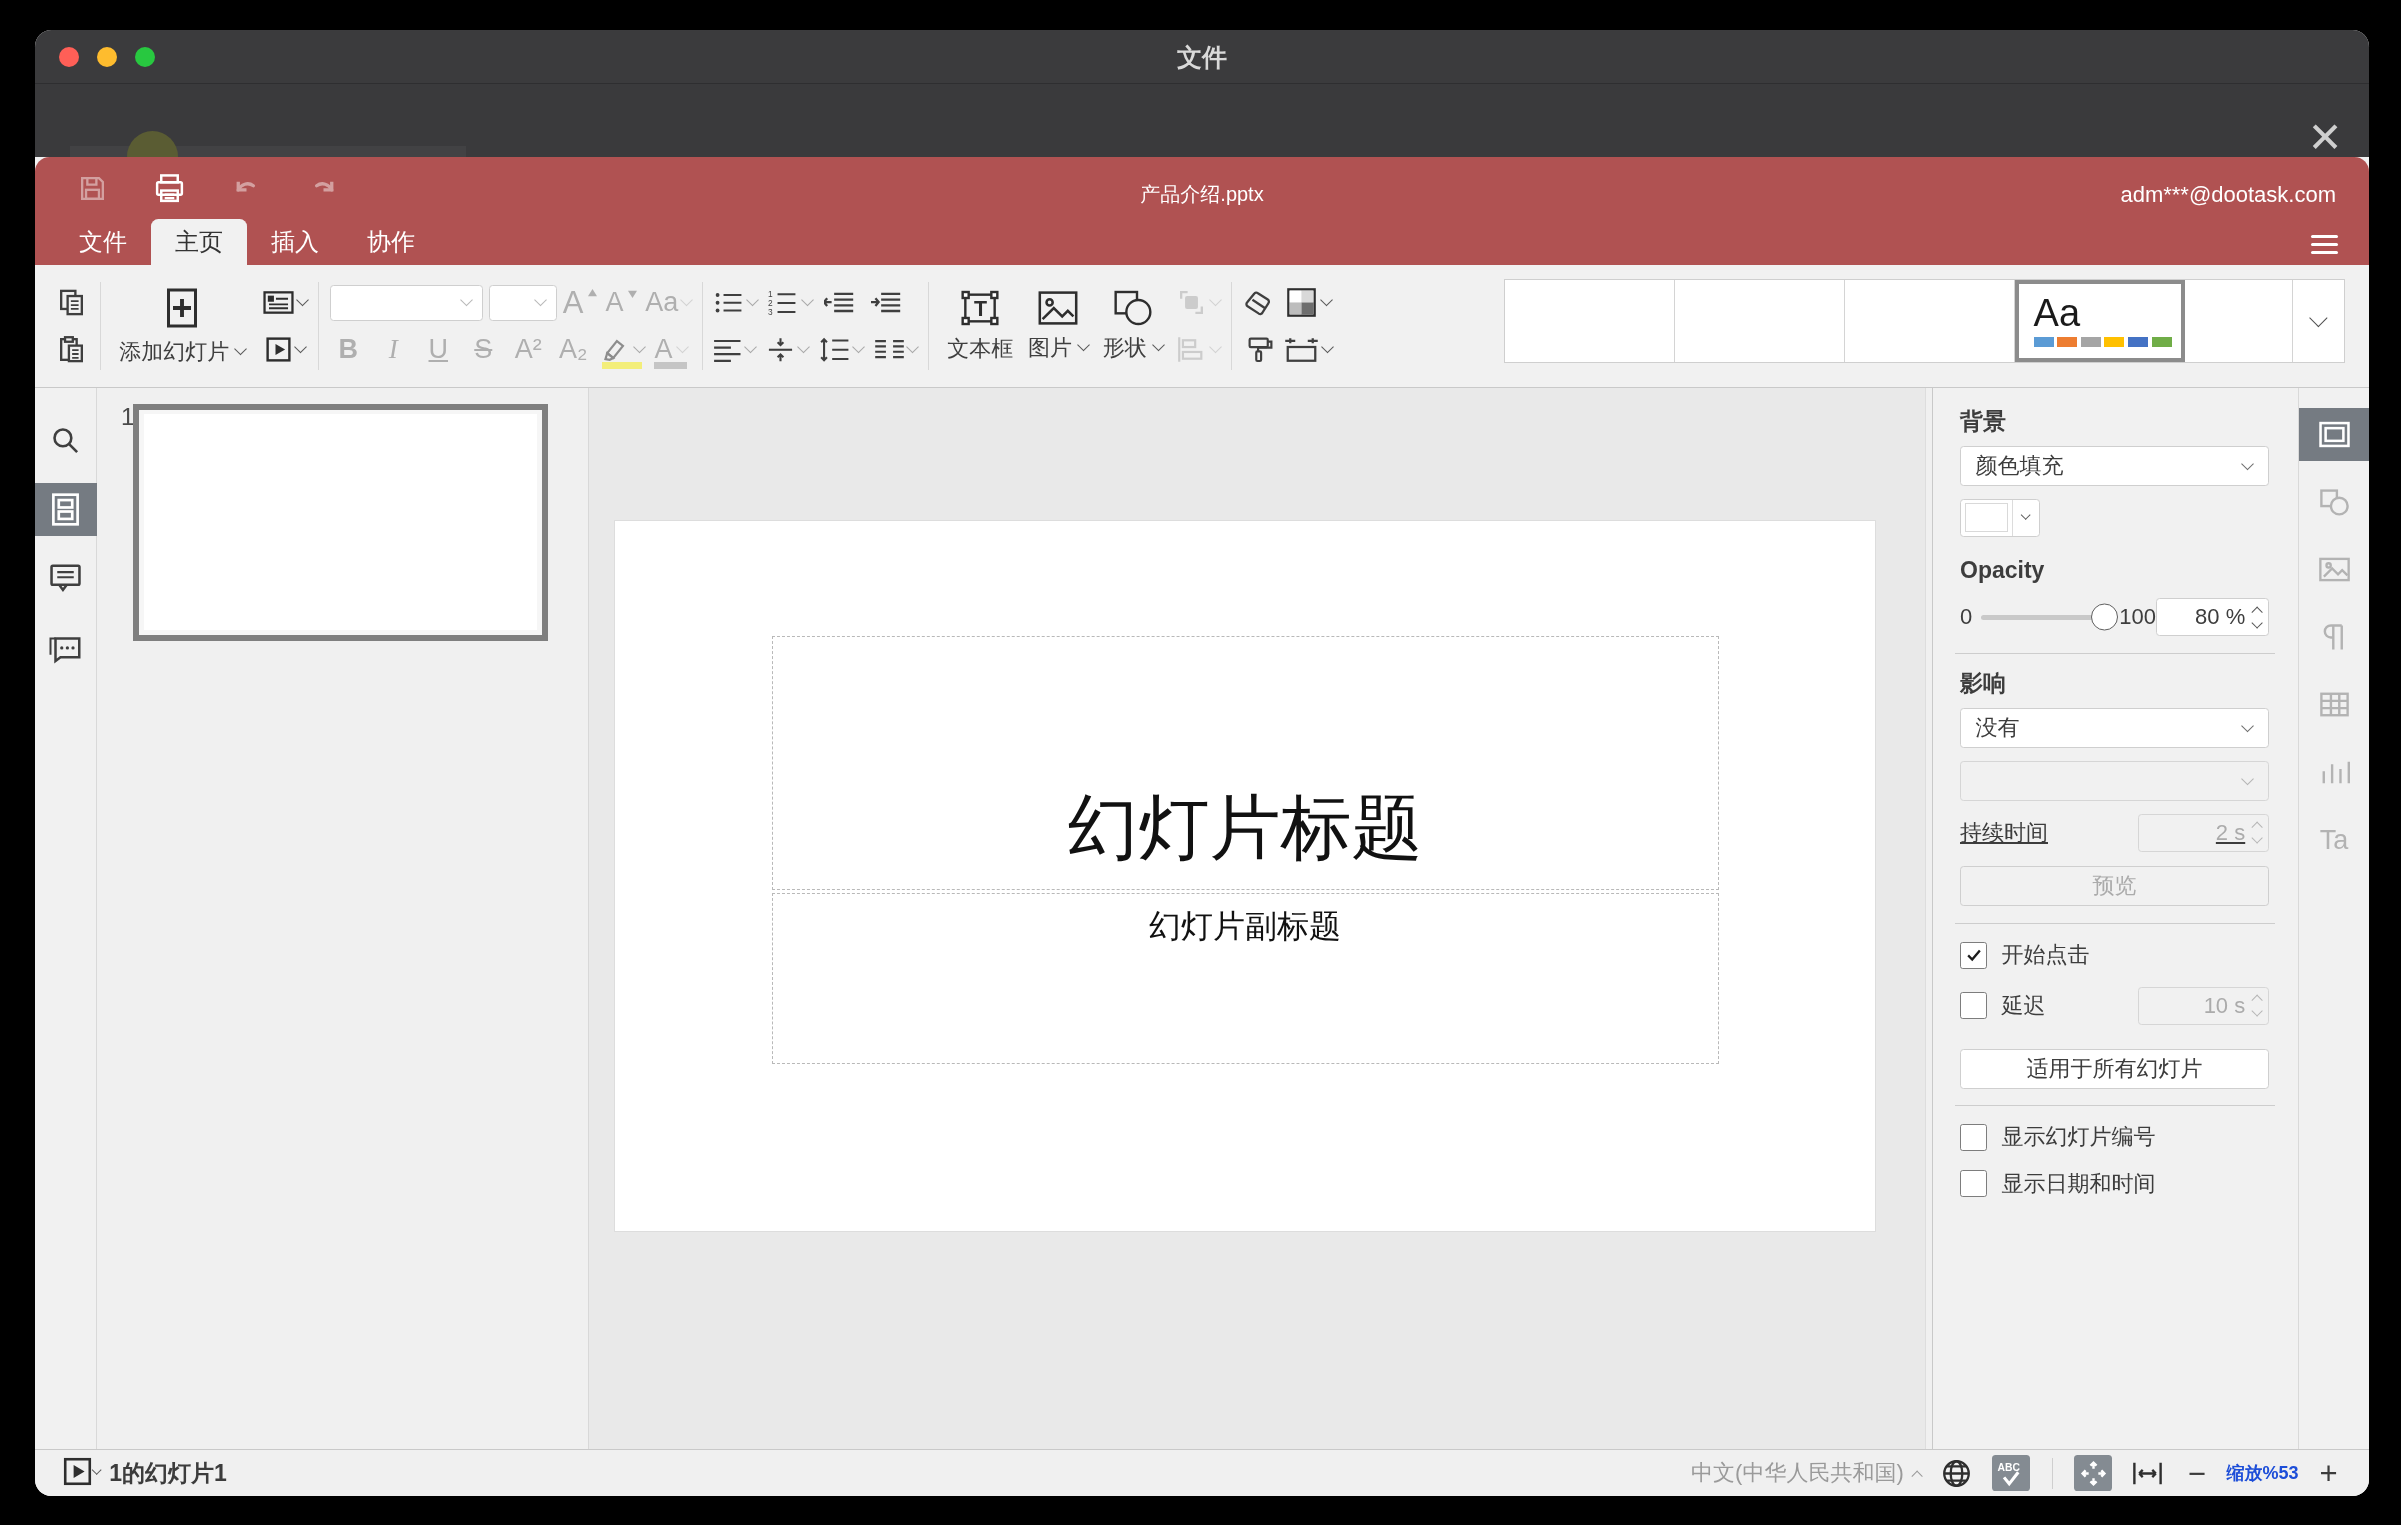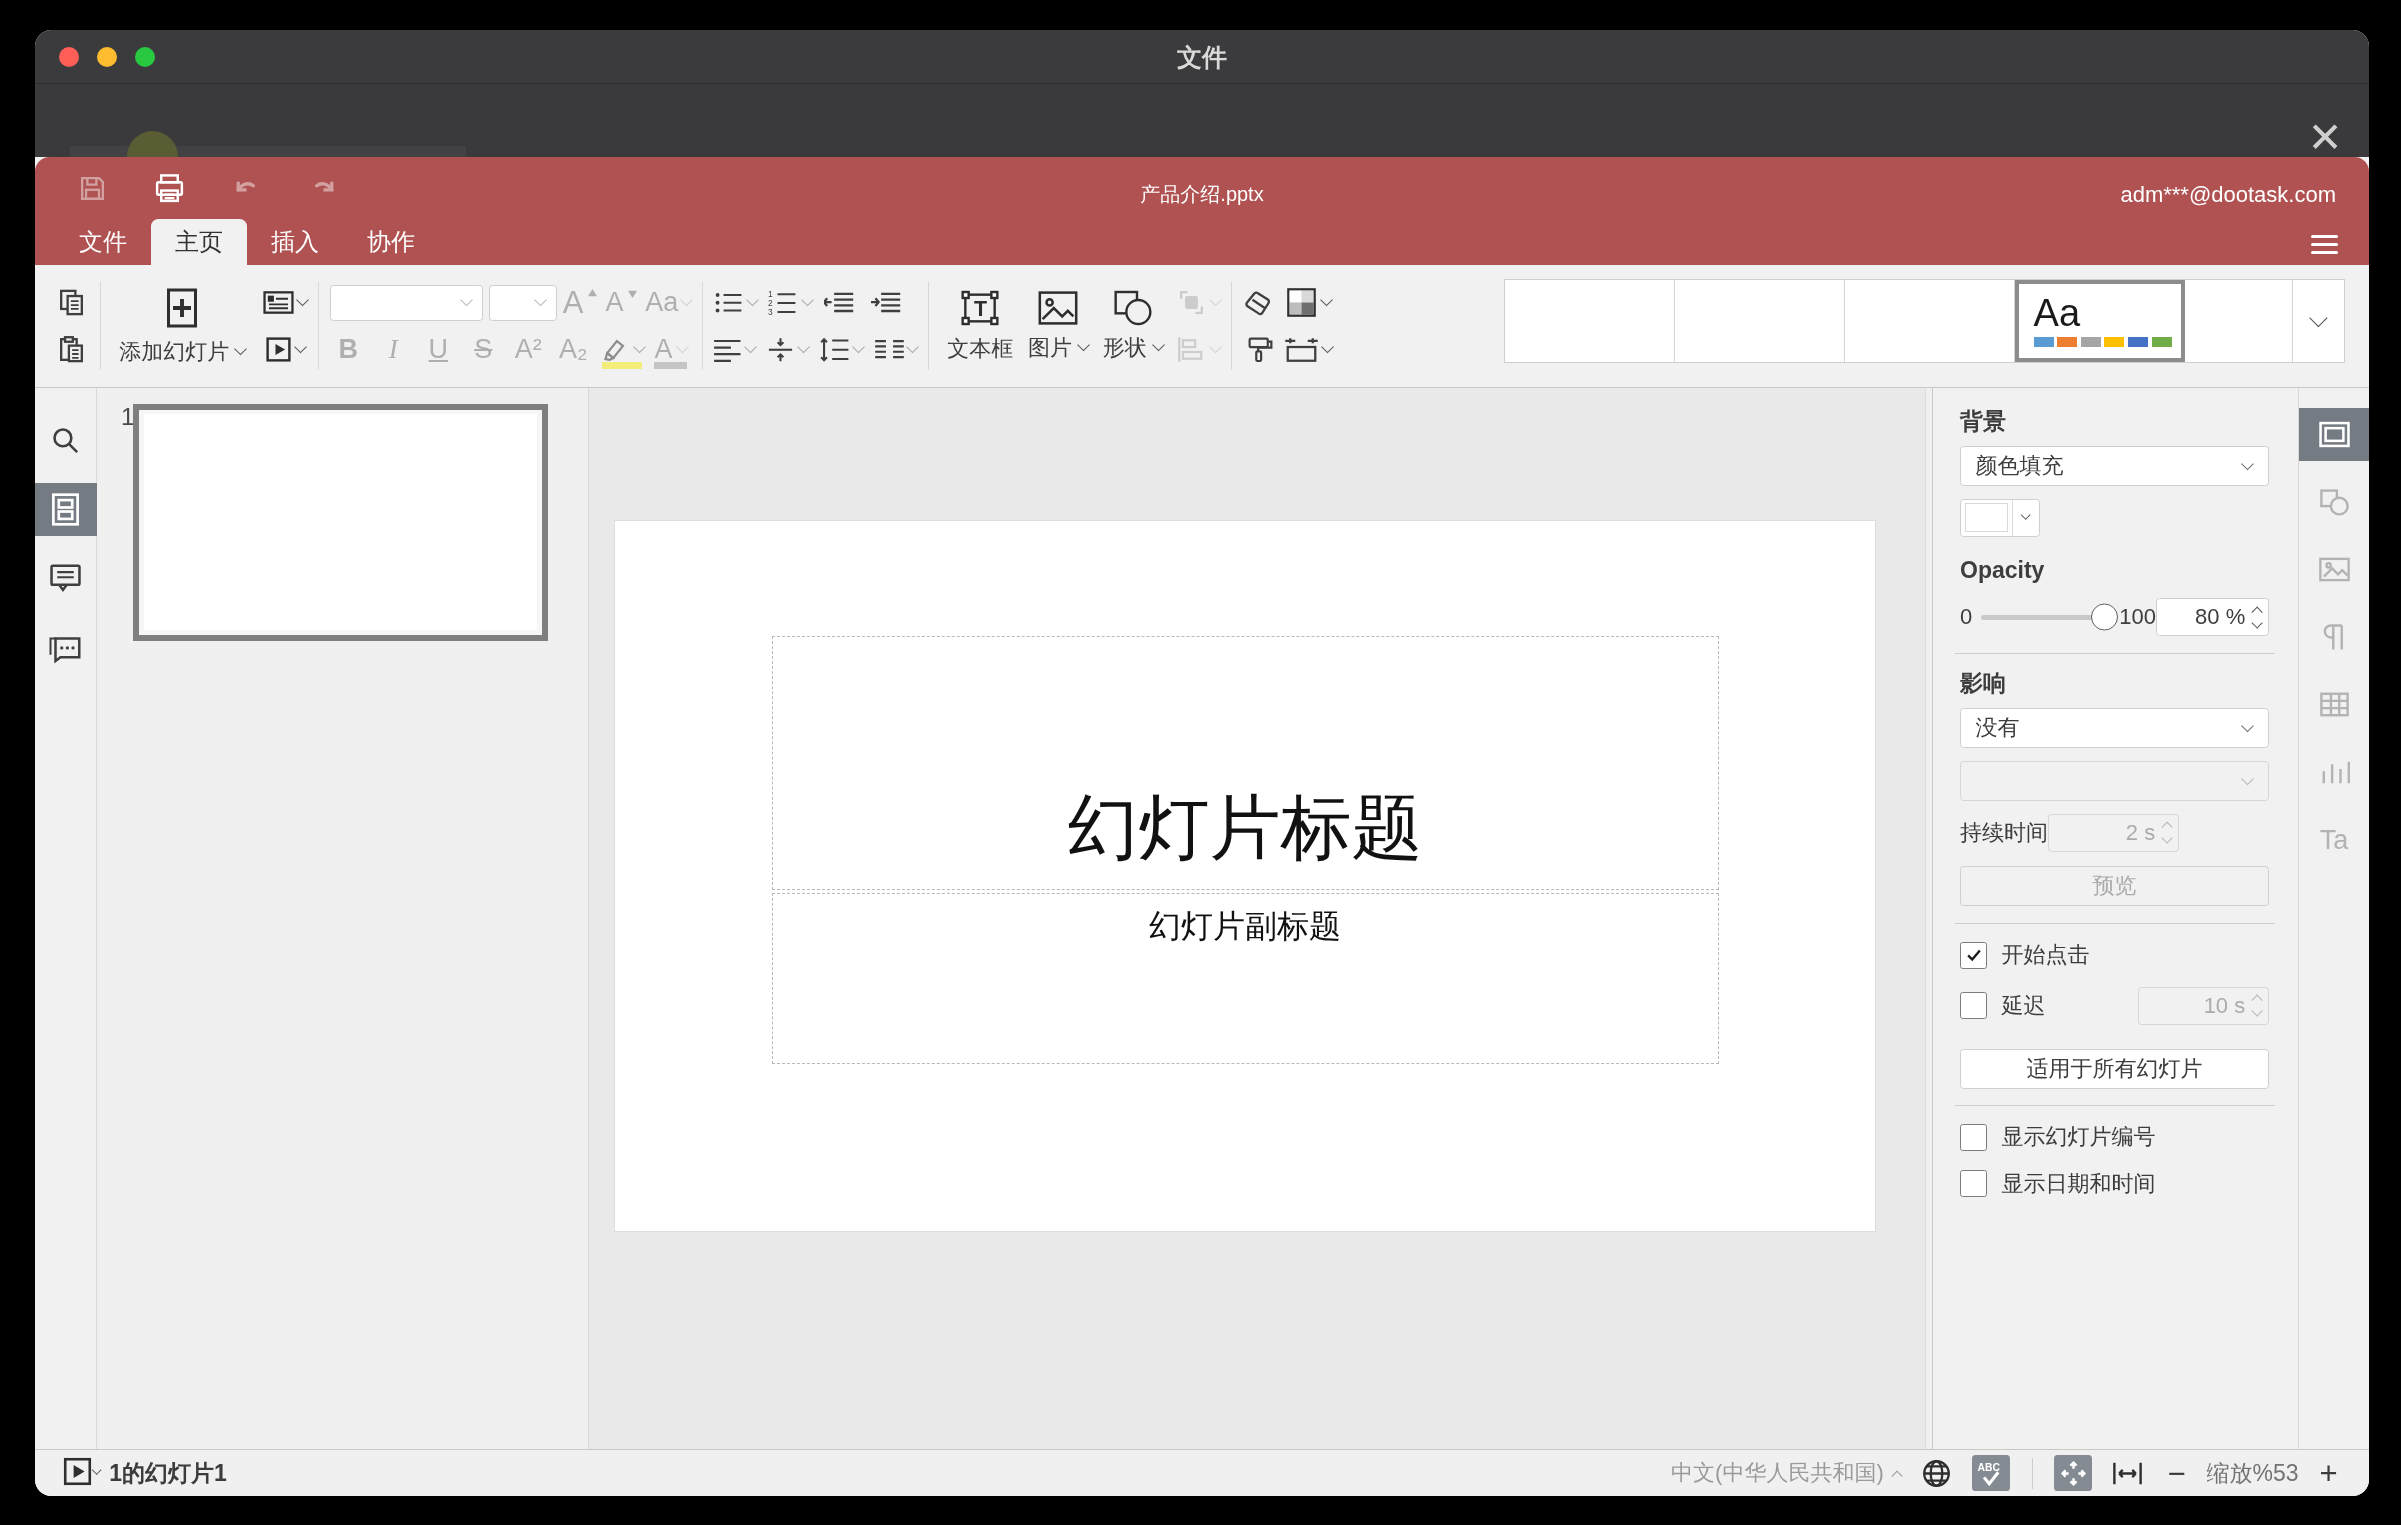--- a/index.html
+++ b/index.html
@@ -88,21 +88,21 @@
   .opacity-row { display:flex; align-items:center; margin:14.6px 0 3.6px; }
   .sl-track { flex:1; height:5.5px; background:#c9c9c9; border-radius:2.7px; margin:0 5.5px 0 9px; position:relative; max-width:120px; }
   .sl-handle { position:absolute; right:-24px; top:50%; transform:translateY(-50%); width:27px; height:27px; background:#fff; border:1.8px solid #5f5f5f; border-radius:50%; }
   .spinbox { height:38px; border:0.9px solid #cfcfcf; border-radius:3.6px; background:#fff; display:flex; align-items:center; padding:0 7.3px 0 11px; gap:7.3px; }
   .spinbox.disabled { background:#f1f1f1; border-color:#d6d6d6; color:#ababab; }
   .spin-arrows { display:flex; flex-direction:column; gap:2.7px; }
   .spin-arrows .up,.spin-arrows .dn { width:8.2px; height:8.2px; border-right:1.8px solid #555; border-bottom:1.8px solid #555; }
   .spin-arrows .up{ transform:rotate(-135deg);} .spin-arrows .dn{ transform:rotate(45deg);}
   .spinbox.disabled .up,.spinbox.disabled .dn{ border-color:#b5b5b5; }
   .rp-hr { height:0.9px; background:#cdcdcd; margin:16.4px -5.5px 14.6px; }
-  .dur-row { display:flex; align-items:center; margin:9px 0 14.6px; }
+  .dur-row { display:flex; align-items:center; justify-content:space-between; margin:9px 0 14.6px;text-decoration:underline; }
   .rp-btn { height:40px; border:0.9px solid #cfcfcf; border-radius:3.6px; background:#f1f1f1; color:#ababab; display:flex; align-items:center; justify-content:center; margin-bottom:3.6px; }
   .rp-btn.enabled { background:#fff; color:#3d3d3d; }
   .chk-row { display:flex; align-items:center; gap:14.6px; margin:16.4px 0; }
   .chk { width:27px; height:27px; background:#fff; border:1.8px solid #7d7d7d; border-radius:2.7px; flex:none; display:flex; align-items:center; justify-content:center; }
   .chk svg{ display:block; }
   .chk-row.split { justify-content:flex-start; }
   .chk-row .grow { flex:1; }
   
   .rstrip { width:71px; flex:none; background:#f1f1f1; border-left:0.9px solid #d9d9d9; display:flex; flex-direction:column; align-items:center; padding-top:20px; }
   .rs-btn { width:71px; height:53px; display:flex; align-items:center; justify-content:center; margin-bottom:14.6px; }
@@ -111,21 +111,21 @@
   
   .statusbar { height:47px; flex:none; background:#f0f0f0; border-top:0.9px solid #c9c9c9; display:flex; align-items:center; padding:0 27px; }
   .sb-left { display:flex; align-items:center; }
   .sb-slide { font-size:23px; font-weight:700; color:#3c3c3c; margin-left:9px; }
   .sb-right { margin-left:auto; display:flex; align-items:center; gap:16.4px; }
   .sb-lang { font-size:22px; color:#9a9a9a; display:flex; align-items:center; gap:9px; }
   .sb-caret { width:8.2px; height:8.2px; border-right:1.8px solid #9a9a9a; border-bottom:1.8px solid #9a9a9a; transform:rotate(-135deg); margin-top:5.5px; }
   .sb-box { width:38px; height:36px; border-radius:3.6px; display:flex; align-items:center; justify-content:center; }
   .sb-box.active { background:#848b92; }
   .sb-div { width:0.9px; height:31px; background:#cfcfcf; margin:0 5.5px; }
-  .sb-zoom { font-size:23px; font-weight:400; color:#737373; }
+  .sb-zoom { font-size:18px; font-weight:700; color:#1d4ed8; }
   .sb-mp { font-size:31px; color:#3c3c3c; line-height:1; width:27px; text-align:center; }
 </style>
 </head>
 <body>
 
 <div class="window">
 
   <div class="titlebar">
     <span class="tl red"></span>
     <span class="tl yellow"></span>

